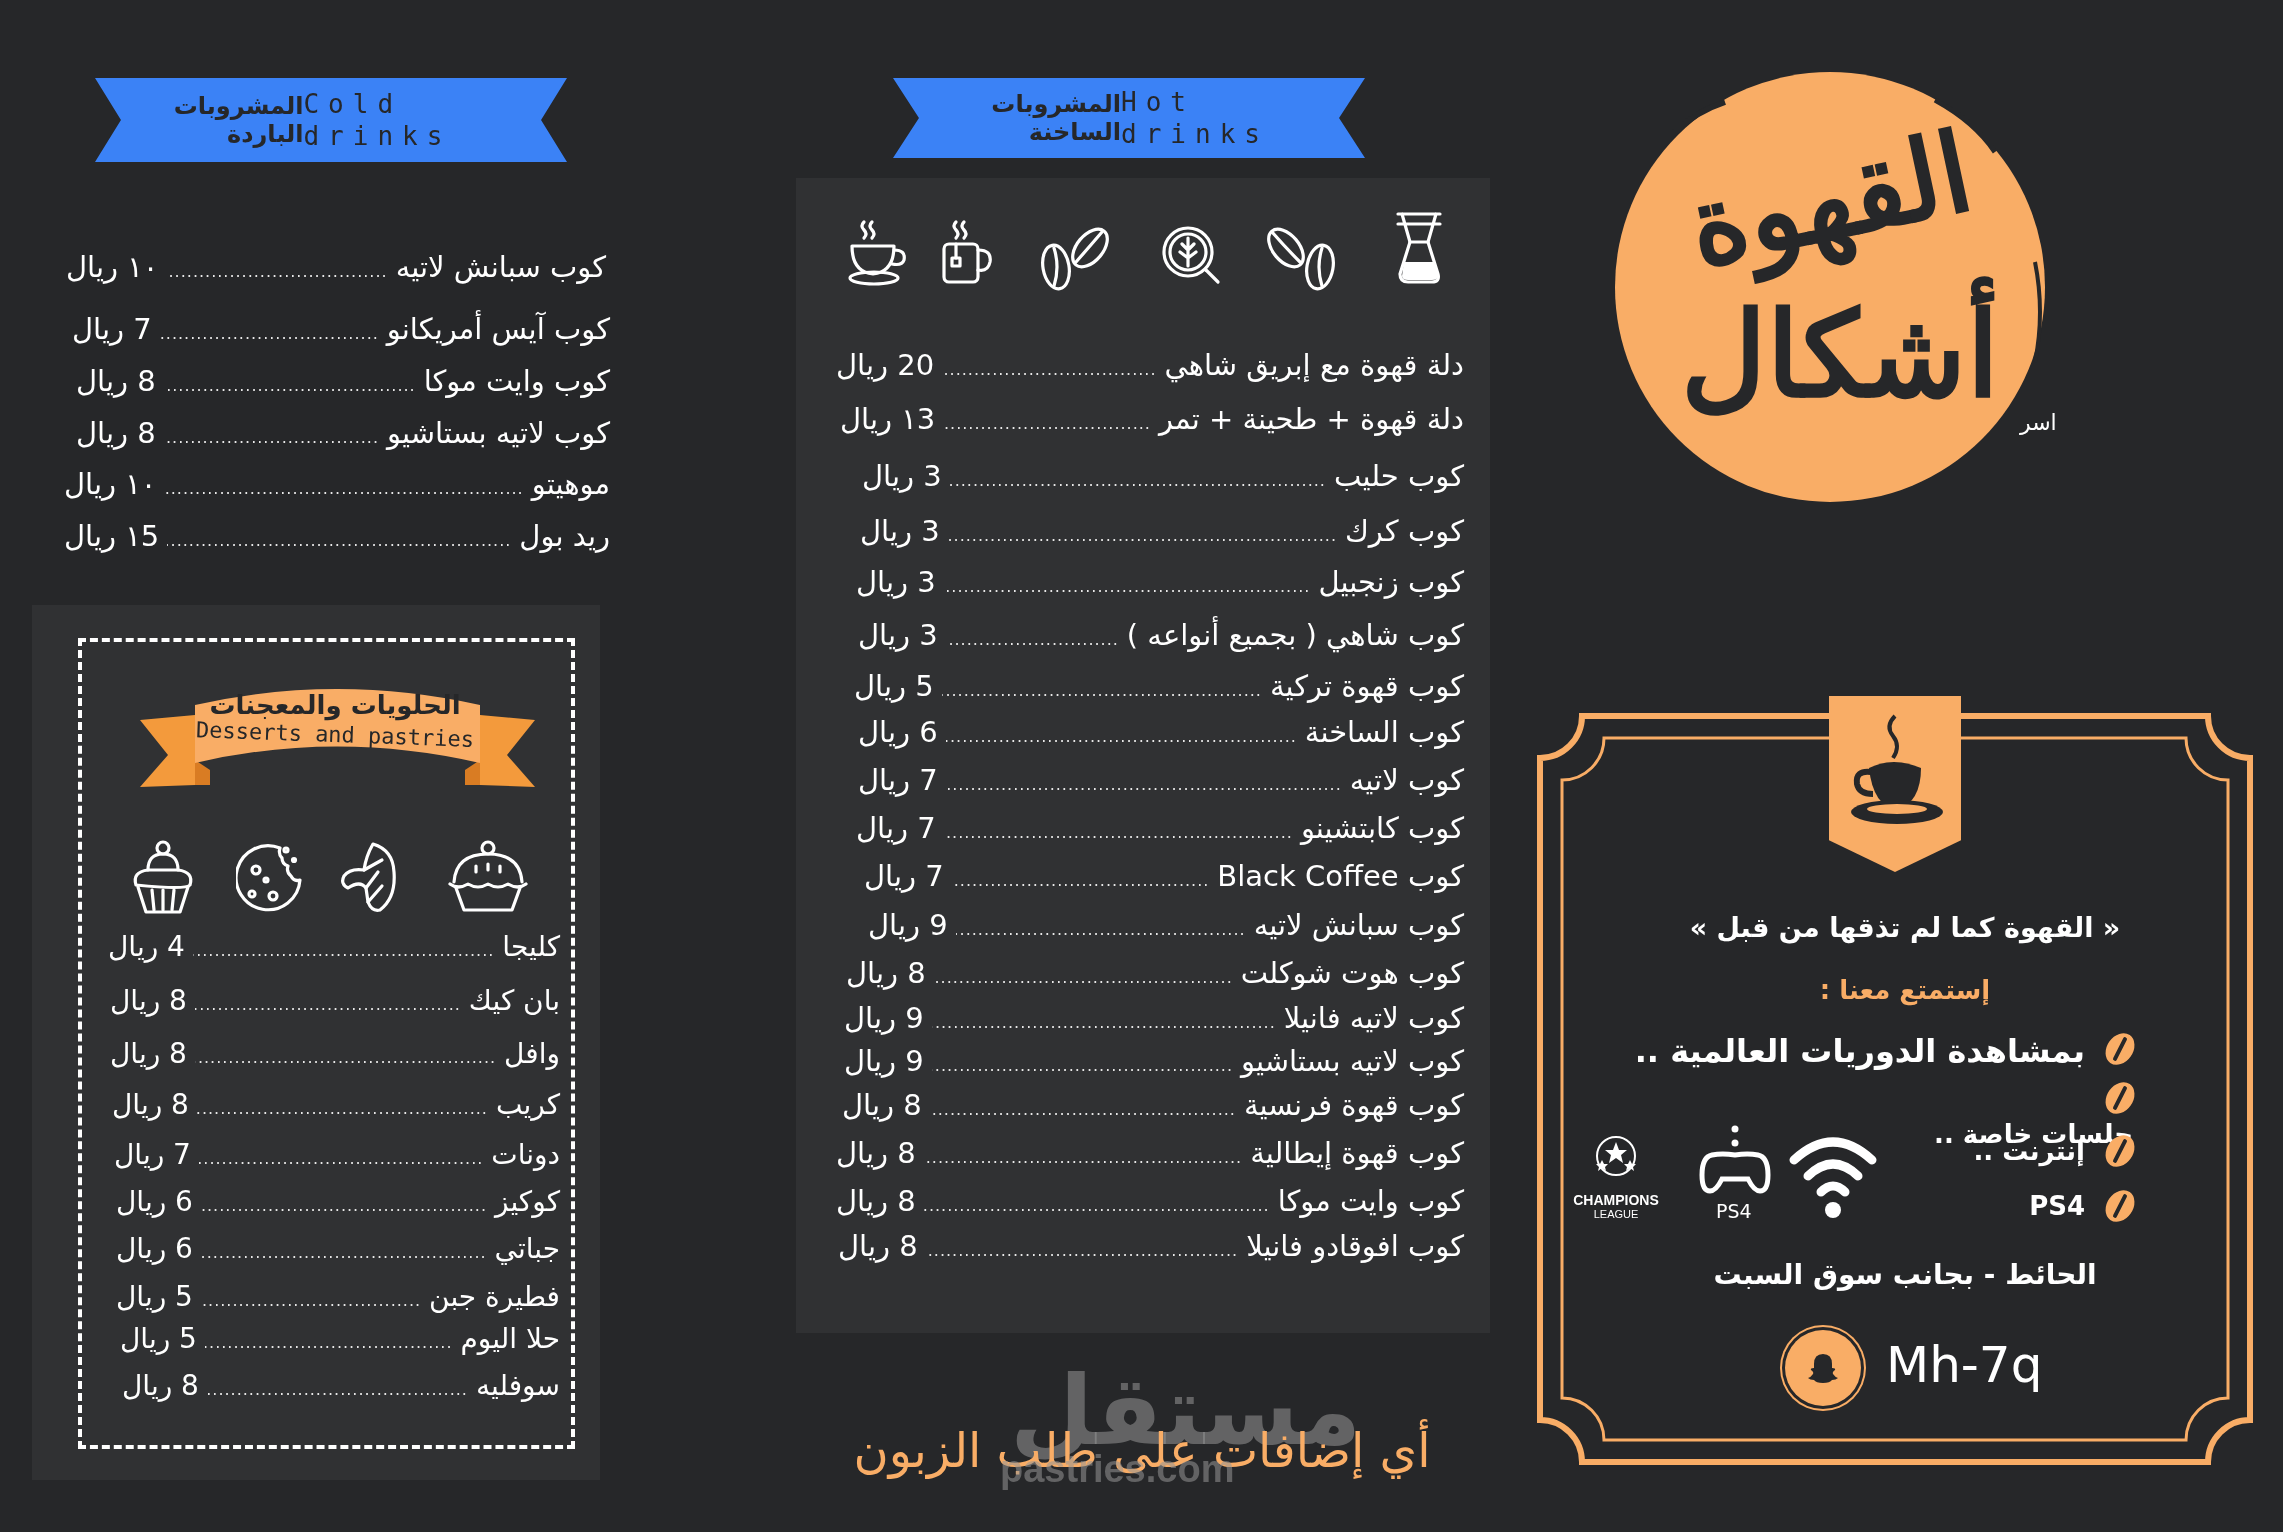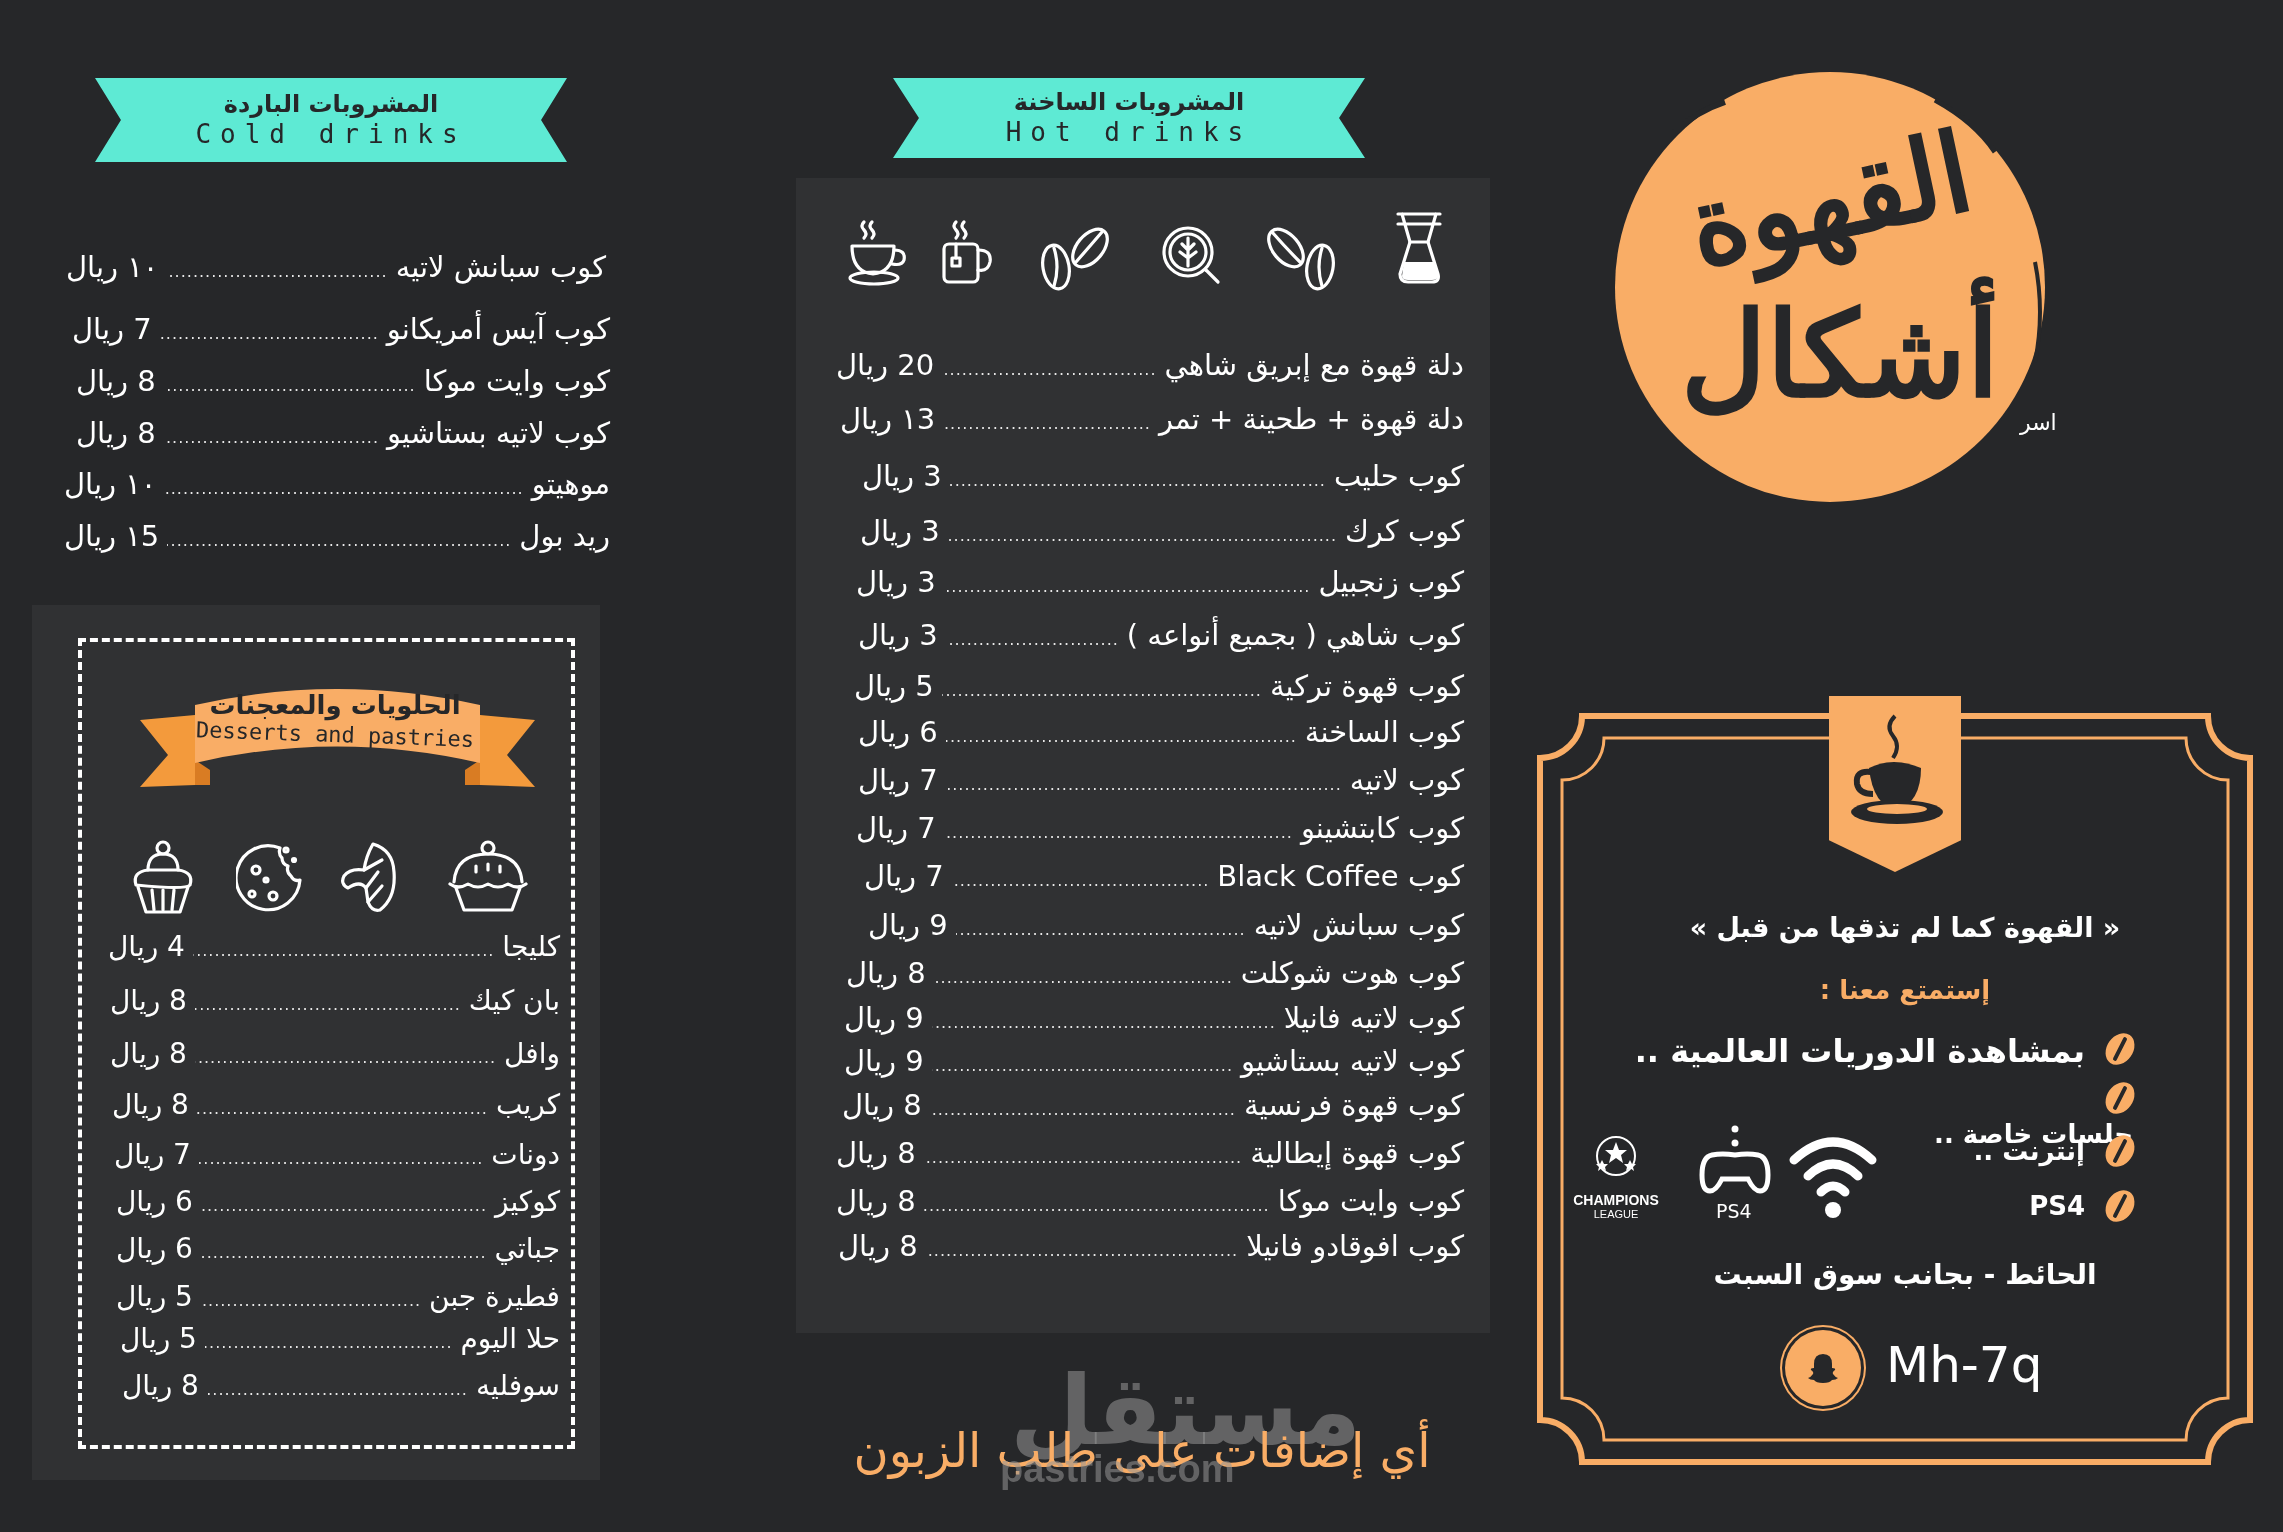--- a/index.html
+++ b/index.html
@@ -2,23 +2,23 @@
 <html><head>
 <meta charset="utf-8">
 <style>
   * { box-sizing: border-box; margin: 0; padding: 0; }
   html, body { width: 2283px; height: 1532px; background: #262729; overflow: hidden; }
   body { position: relative; font-family: "DejaVu Sans", sans-serif; color: #ffffff; }
   .abs { position: absolute; }
 
   
   .ribbon {
-    position: absolute; background: #5eead4;
+    position: absolute; background: #3b82f6;
     clip-path: polygon(0 0, 100% 0, 94.5% 50%, 100% 100%, 0 100%, 5.5% 50%);
-    display: flex; flex-direction: column; align-items: center; justify-content: center;
+    display: flex; align-items: center; justify-content: center;
     color: #262729;
   }
   .ribbon .ar { font-family: "DejaVu Sans", sans-serif; font-weight: bold; font-size: 24px; line-height: 28px; direction: rtl; }
   .ribbon .en { font-family: "DejaVu Sans Mono", monospace; font-size: 26px; letter-spacing: 9px; line-height: 32px; }
 
   
   .row {
     position: absolute; display: flex; align-items: baseline; direction: rtl;
     font-family: "DejaVu Sans", sans-serif; color: #ffffff; white-space: nowrap;
   }

